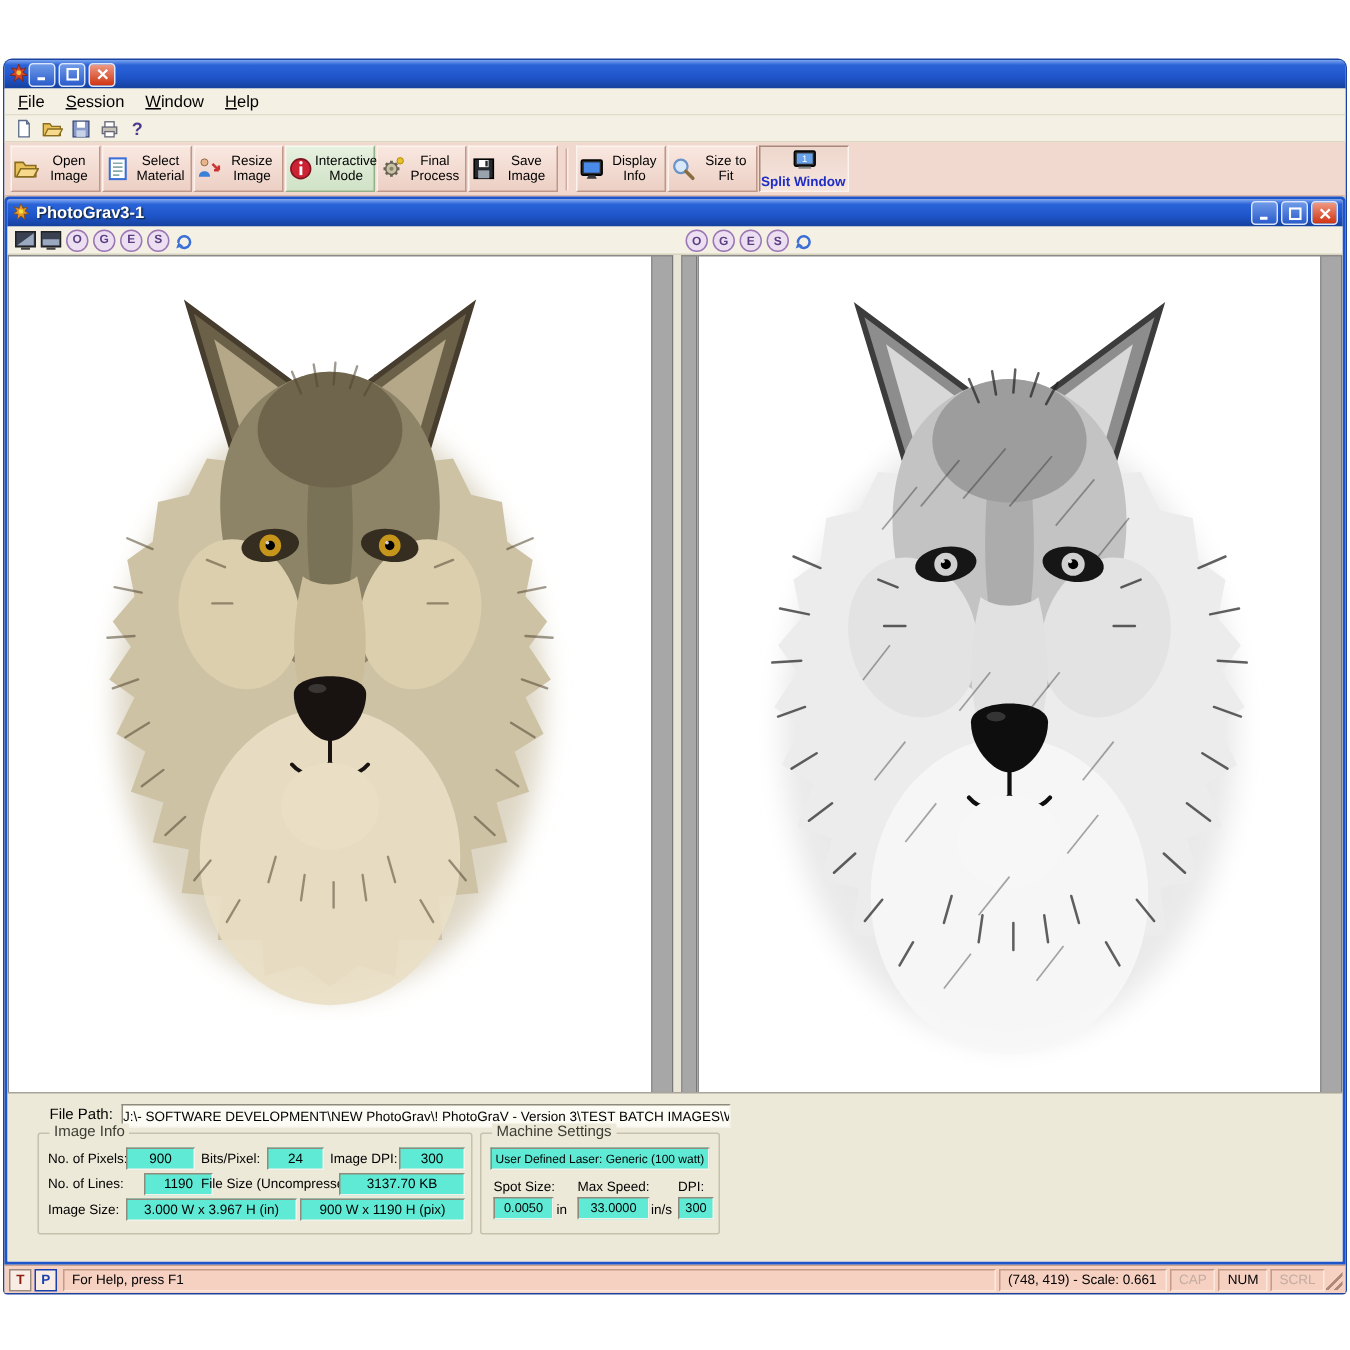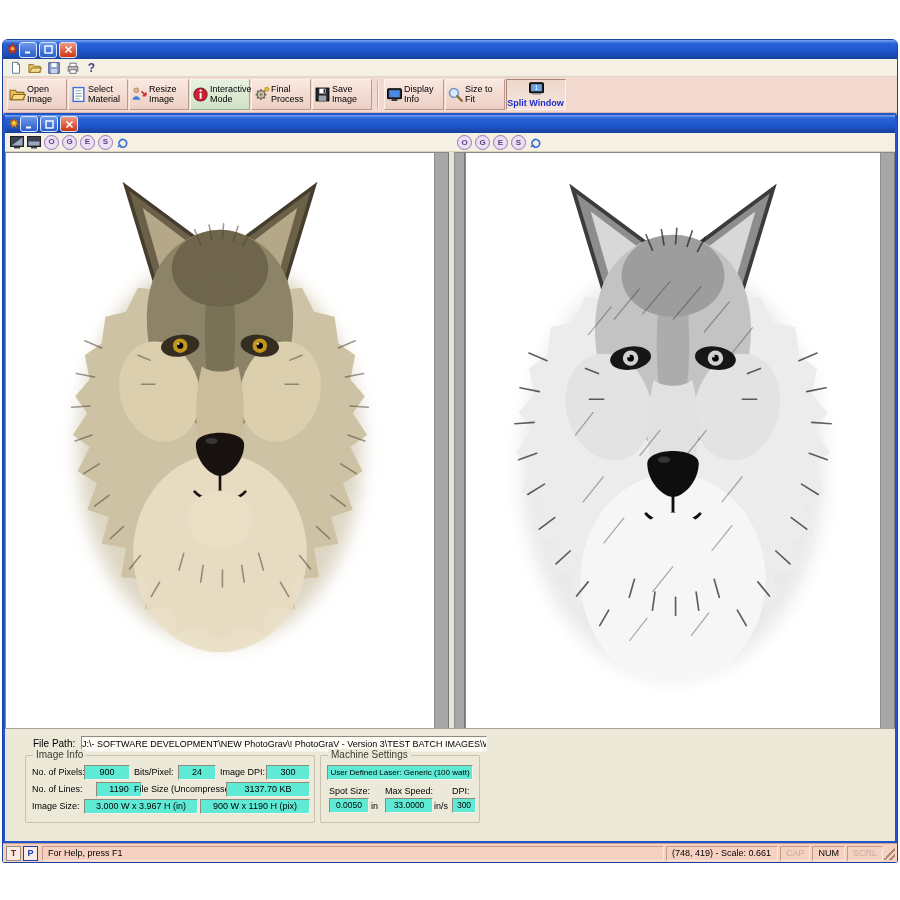--- a/index.html
+++ b/index.html
@@ -30,21 +30,21 @@
   .sicon svg{width:14px;height:14px;}
   .qmark{font-size:12px;font-weight:bold;color:#4a3a8a;}
 
   .bigtoolbar{height:35px;flex:0 0 35px;background:#f2d9cf;border-bottom:1px solid #dab6aa;
               display:flex;align-items:center;gap:1px;padding-left:4px;}
   .tbtn{height:29px;width:58px;flex:0 0 58px;display:flex;align-items:center;cursor:default;
         background:linear-gradient(180deg,#f9e8e0,#eccfc4);
         border:1px solid;border-color:#fdf3ee #bd978a #bd978a #fdf3ee;font-size:9px;line-height:9.5px;}
   .tbtn .ticon{flex:0 0 19px;display:flex;justify-content:center;}
   .tbtn .ticon svg{width:17px;height:17px;}
-  .tbtn .tlabel{flex:1;text-align:left;padding-right:1px;}
+  .tbtn .tlabel{flex:1;text-align:center;padding-right:1px;}
   .tbtn.green{background:linear-gradient(180deg,#e7f1e0,#cfe2c6);border-color:#f3faef #93b288 #93b288 #f3faef;}
   .tbtn.pressed{border-color:#a8887c #fdf3ee #fdf3ee #a8887c;background:linear-gradient(180deg,#eed7cd,#f6e5dd);flex-direction:column;}
   .tbtn.blue .tlabel{color:#1f2ec4;font-weight:bold;}
   .tsep{width:0;height:28px;border-left:1px solid #d3aca0;border-right:1px solid #fbeee8;margin:0 4px;}
 
   
   .client{flex:1;position:relative;background:#c8c4b4;}
   .childwin{position:absolute;inset:0;border:2px solid #1f55cb;border-radius:3px 3px 0 0;
             display:flex;flex-direction:column;background:#ece9d8;}
   .ctitlebar{height:18px;flex:0 0 18px;display:flex;align-items:center;padding:0 3px;
@@ -222,20 +222,26 @@
             </svg>
           </span>
         <span class="wbtn close">
             <svg viewBox="0 0 9 9">
               <path d="M1.5,1.5 L7.5,7.5 M7.5,1.5 L1.5,7.5" stroke="#fff" stroke-width="1.6"></path>
             </svg>
           </span>
       </span>
     </div>
 
+    <div class="menubar">
+      <span class="menu-item">File</span>
+      <span class="menu-item">Session</span>
+      <span class="menu-item">Window</span>
+      <span class="menu-item">Help</span>
+    </div>
 
     <div class="smalltoolbar">
       <span class="sicon">
           <svg viewBox="0 0 16 16">
             <path d="M4,1.5 h6 l2,2.5 v10 h-8 Z" fill="#fff" stroke="#5a6a8a"></path>
             <path d="M10,1.5 v2.5 h2" fill="none" stroke="#5a6a8a"></path>
           </svg>
         </span>
       <span class="sicon">
           <svg viewBox="0 0 16 16">
@@ -359,20 +365,21 @@
     <div class="client">
       <div class="childwin">
 
         <div class="ctitlebar">
           <span>
             <svg width="12" height="12" viewBox="0 0 16 16">
                 <path d="M8,1 L9.8,5.2 L14,4 L11.5,7.5 L15,10 L10.8,10.5 L11.5,15 L8,12 L4.5,15 L5.2,10.5 L1,10 L4.5,7.5 L2,4 L6.2,5.2 Z" fill="#e8952a" stroke="#7c4a12" stroke-width=".7"></path>
                 <circle cx="8" cy="8" r="2" fill="#f2e13a"></circle>
               </svg>
           </span>
+          <span class="title">PhotoGrav3-1</span>
           <span class="wbtns">
             <span class="wbtn">
                 <svg viewBox="0 0 9 9">
                   <path d="M1,7.5 h5" stroke="#fff" stroke-width="2"></path>
                 </svg>
               </span>
             <span class="wbtn">
                 <svg viewBox="0 0 9 9">
                   <rect x="1" y="1" width="7" height="7" fill="none" stroke="#fff" stroke-width="1.4"></rect>
                 </svg>

